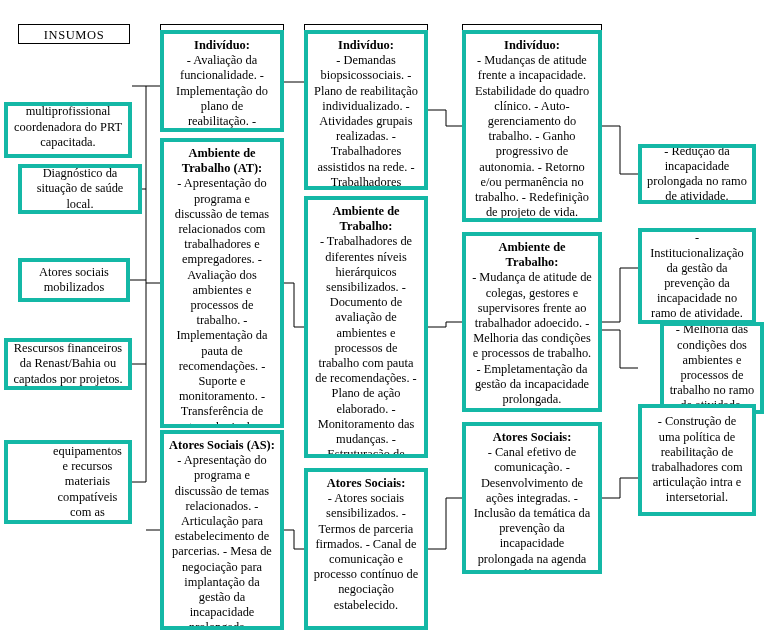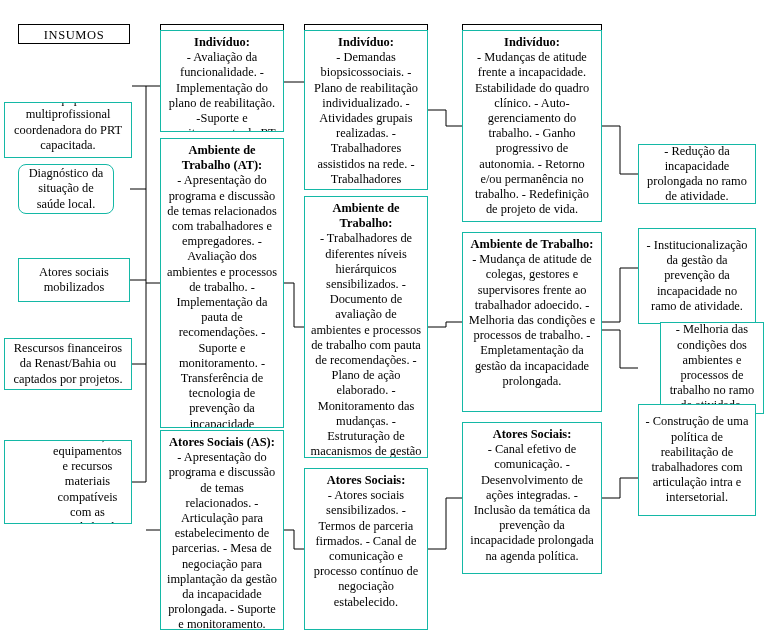--- a/index.html
+++ b/index.html
@@ -26,21 +26,21 @@
     font-size: 12.5px;
     letter-spacing: 0.6px;
     line-height: 18px;
     height: 20px;
     box-sizing: border-box;
     padding-top: 1px;
     margin-top: 20px;
   }
   .box {
     position: absolute;
-    border: 1px solid #14b8a6;
+    border: 4px solid #14b8a6;
     background: #ffffff;
     box-sizing: border-box;
     text-align: center;
     font-size: 12.4px;
     line-height: 15.2px;
     padding: 4px 5px;
     overflow: hidden;
   }
   .box .ttl {
     font-weight: bold;
@@ -84,21 +84,21 @@
   </svg>
 
   <div class="col-header" style="left:18px;top:4px;width:112px;"><span>INSUMOS</span></div>
   <div class="col-header" style="left:160px;top:4px;width:124px;"><span>ATIVIDADE</span></div>
   <div class="col-header" style="left:304px;top:4px;width:124px;"><span>INSUMOS</span></div>
   <div class="col-header" style="left:462px;top:4px;width:140px;"><span>RESULTADOS</span></div>
 
   <div class="box" style="left:4px;top:58px;width:128px;height:56px;display:flex;align-items:flex-end;justify-content:center;margin-top:44px;">
       <span class="body">Equipe multiprofissional coordenadora do PRT capacitada.</span>
     </div>
-  <div class="box" style="left:18px;top:164px;width:96px;height:50px;display:flex;align-items:center;justify-content:center;border-radius:8px;">
+  <div class="box" style="left:18px;top:164px;width:124px;height:50px;display:flex;align-items:center;justify-content:center;">
       <span class="body">Diagnóstico da situação de saúde local.</span>
     </div>
   <div class="box" style="left:18px;top:258px;width:112px;height:44px;display:flex;align-items:center;justify-content:center;">
       <span class="body">Atores sociais mobilizados</span>
     </div>
   <div class="box" style="left:4px;top:338px;width:128px;height:52px;display:flex;align-items:center;justify-content:center;">
       <span class="body">Rescursos financeiros da Renast/Bahia ou captados por projetos.</span>
     </div>
   <div class="box" style="left:4px;top:440px;width:128px;height:84px;display:flex;align-items:center;justify-content:center;padding-left:44px;">
       <span class="body">Instalações físicas, equipamentos e recursos materiais compatíveis com as atividades do programa.</span>

